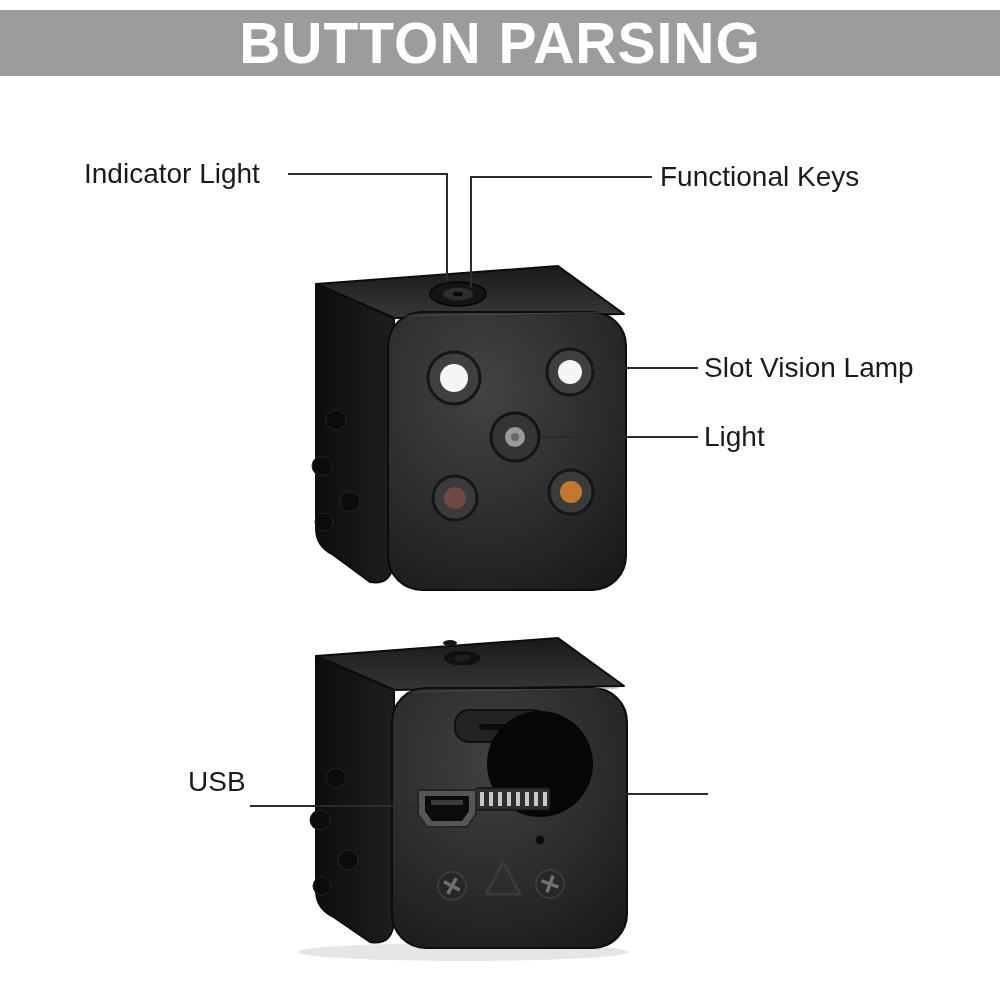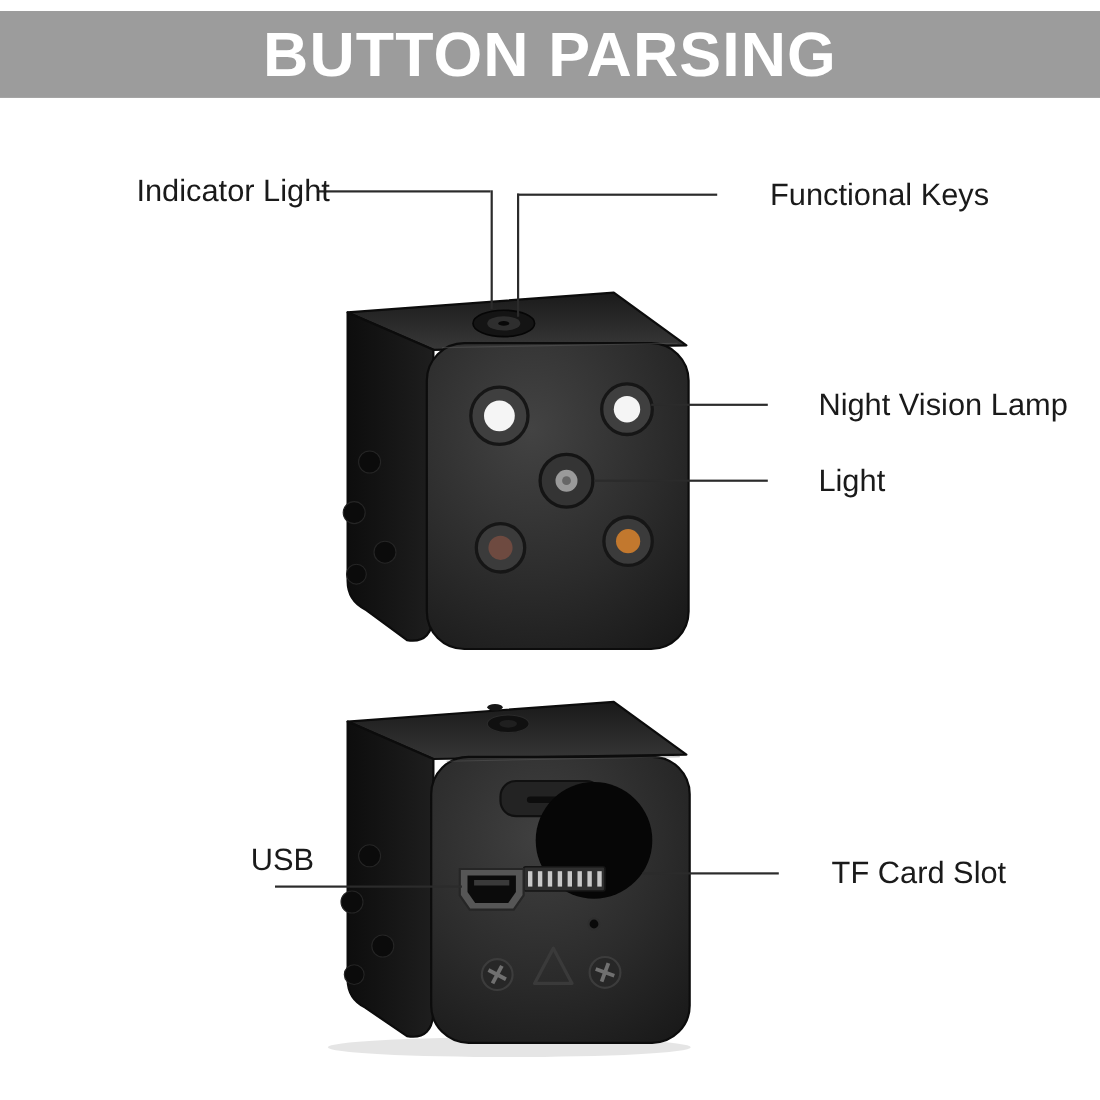--- a/index.html
+++ b/index.html
@@ -1,28 +1,28 @@
 <!DOCTYPE html>
 <html><head>
 <meta charset="utf-8">
 <style>
   html,body{margin:0;padding:0;background:#ffffff;}
   .page{
     position:relative;width:1000px;height:1000px;background:#ffffff;
     font-family:"Liberation Sans",sans-serif;overflow:hidden;
   }
   .banner{
-    position:absolute;left:0;top:10px;width:1000px;height:79px;
+    position:absolute;left:0;top:10px;width:1000px;height:66px;
     background:#9c9c9c;display:flex;align-items:center;justify-content:center;
   }
   .banner .title{
     color:#ffffff;font-size:57px;font-weight:bold;letter-spacing:1px;
   }
   .label{
-    position:absolute;font-size:28px;color:#1a1a1a;white-space:nowrap;line-height:32px;margin-left:40px;
+    position:absolute;font-size:28px;color:#1a1a1a;white-space:nowrap;line-height:32px;
   }
   .line{position:absolute;background:#2b2b2b;}
   svg.cube{position:absolute;}
 </style>
 </head>
 <body>
 
 <div class="page">
 
   <div class="banner">
@@ -173,18 +173,17 @@
   <div class="line" style="left:446px;top:173px;width:2px;height:108px;"></div>
   <div class="line" style="left:470px;top:176px;width:182px;height:2px;"></div>
   <div class="line" style="left:470px;top:176px;width:2px;height:112px;"></div>
   <div class="line" style="left:592px;top:367px;width:106px;height:2px;"></div>
   <div class="line" style="left:540px;top:436px;width:158px;height:2px;"></div>
   <div class="line" style="left:250px;top:805px;width:170px;height:2px;"></div>
   <div class="line" style="left:584px;top:793px;width:124px;height:2px;"></div>
 
   <div class="label" style="left:84px;top:158px;">Indicator Light</div>
   <div class="label" style="left:660px;top:161px;text-align:center;">Functional Keys</div>
-  <div class="label" style="left:704px;top:352px;">Night Vision Lamp</div>
+  <div class="label" style="left:704px;top:352px;">Slot Vision Lamp</div>
   <div class="label" style="left:704px;top:421px;">Light</div>
   <div class="label" style="left:188px;top:766px;">USB</div>
-  <div class="label" style="left:716px;top:778px;">TF Card Slot</div>
 
 </div>
 
 </body></html>

